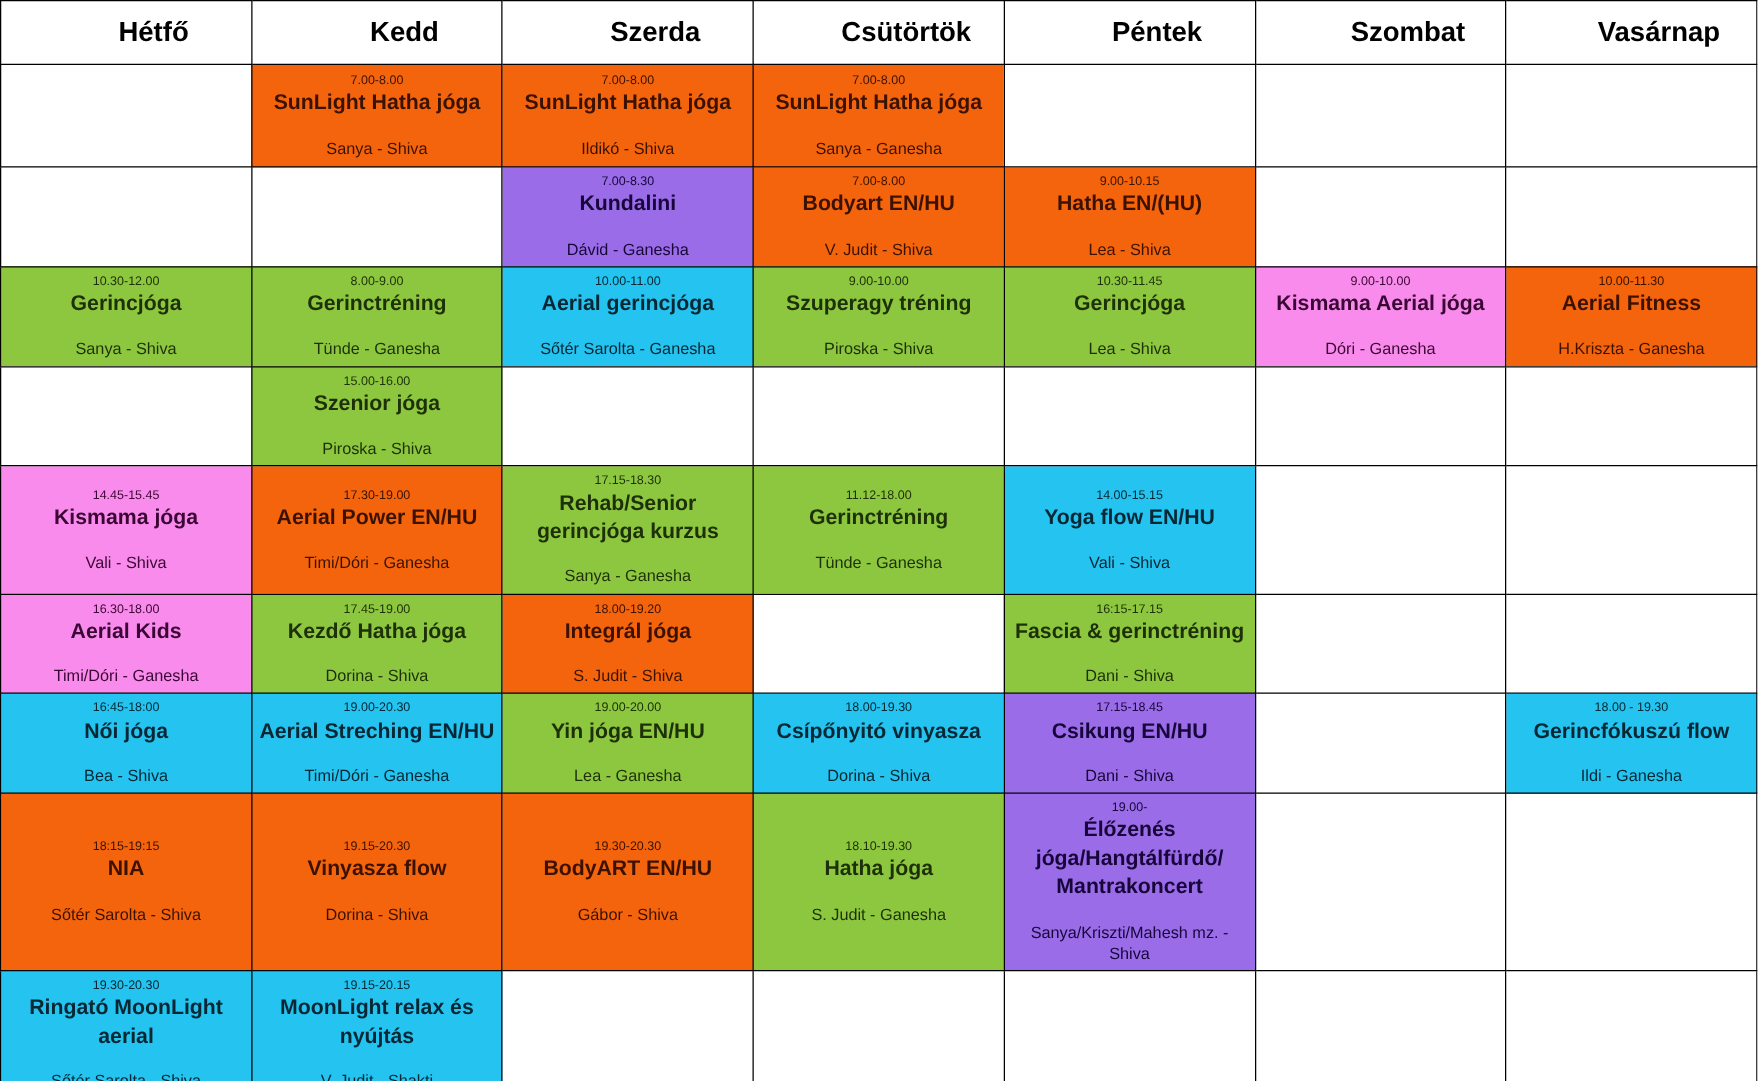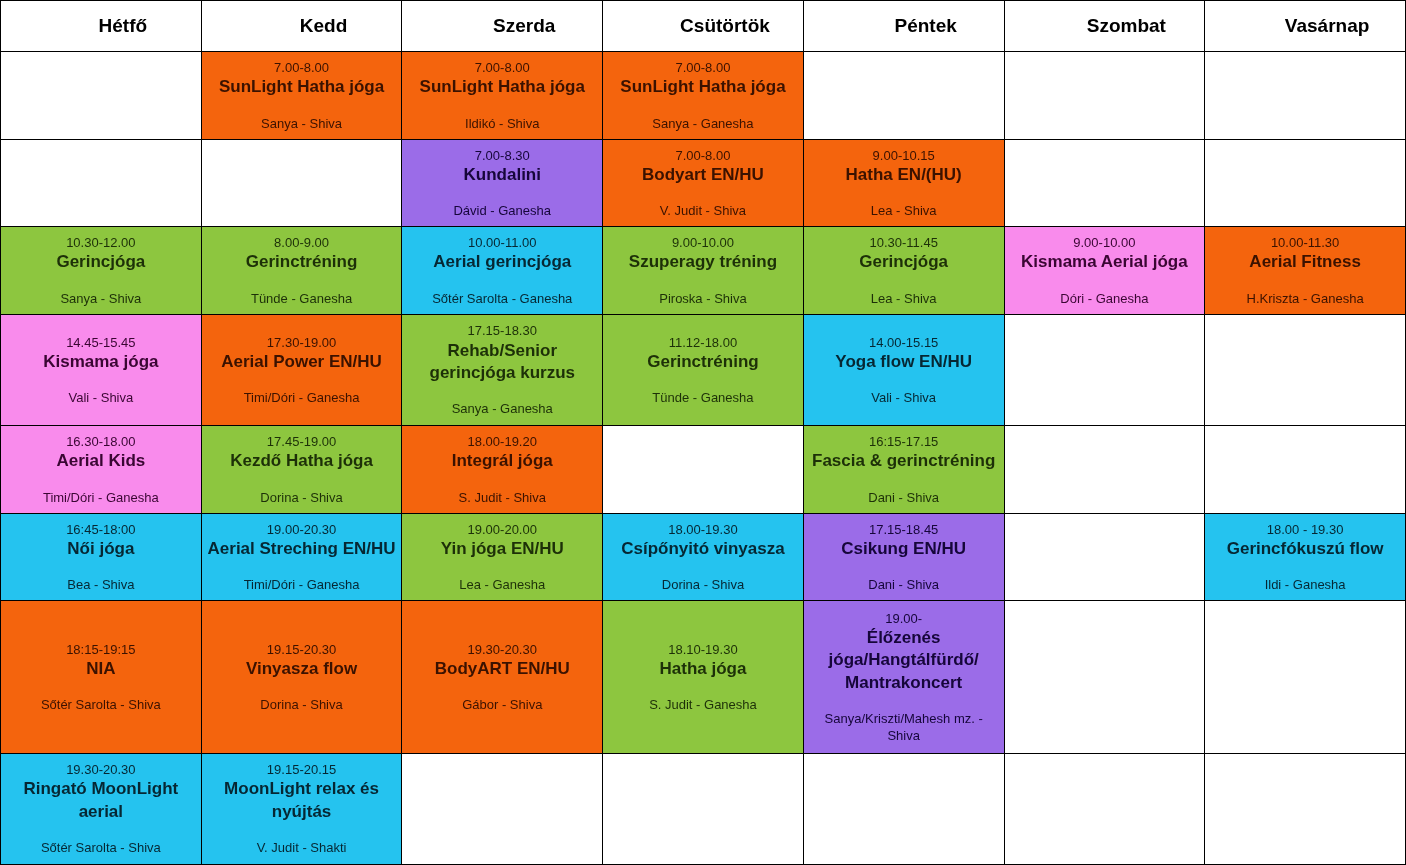--- a/index.html
+++ b/index.html
@@ -20,33 +20,33 @@
     table-layout: fixed;
   }
   table.schedule th,
   table.schedule td {
     border: 1px solid #000000;
     padding: 0;
     vertical-align: middle;
     text-align: center;
   }
   table.schedule th {
-    font-size: 19px;
+    font-size: 22px;
     font-weight: bold;
     color: #000000;
     background: #ffffff;
     height: 50px;
     padding-left: 44px;
   }
   .cell-inner {
     padding: 5px 4px;
     line-height: 1.32;
   }
   .l-time {
-    font-size: 13px;
+    font-size: 10px;
     font-weight: normal;
     display: block;
   }
   .l-title {
     font-size: 17px;
     font-weight: bold;
     display: block;
   }
   .l-teacher {
     font-size: 13px;
@@ -176,20 +176,35 @@
         </td>
         <td class="c-orange">
           <div class="cell-inner">
             <span class="l-time">10.00-11.30</span>
             <span class="l-title">Aerial Fitness</span>
             <span class="l-teacher">H.Kriszta - Ganesha</span>
           </div>
         </td>
       </tr>
       <tr style="height: 76px;">
+        <td class="c-empty"></td>
+        <td class="c-green">
+          <div class="cell-inner">
+            <span class="l-time">15.00-16.00</span>
+            <span class="l-title">Szenior jóga</span>
+            <span class="l-teacher">Piroska - Shiva</span>
+          </div>
+        </td>
+        <td class="c-empty"></td>
+        <td class="c-empty"></td>
+        <td class="c-empty"></td>
+        <td class="c-empty"></td>
+        <td class="c-empty"></td>
+      </tr>
+      <tr style="height: 76px;">
         <td class="c-pink">
           <div class="cell-inner">
             <span class="l-time">14.45-15.45</span>
             <span class="l-title">Kismama jóga</span>
             <span class="l-teacher">Vali - Shiva</span>
           </div>
         </td>
         <td class="c-orange">
           <div class="cell-inner">
             <span class="l-time">17.30-19.00</span>

